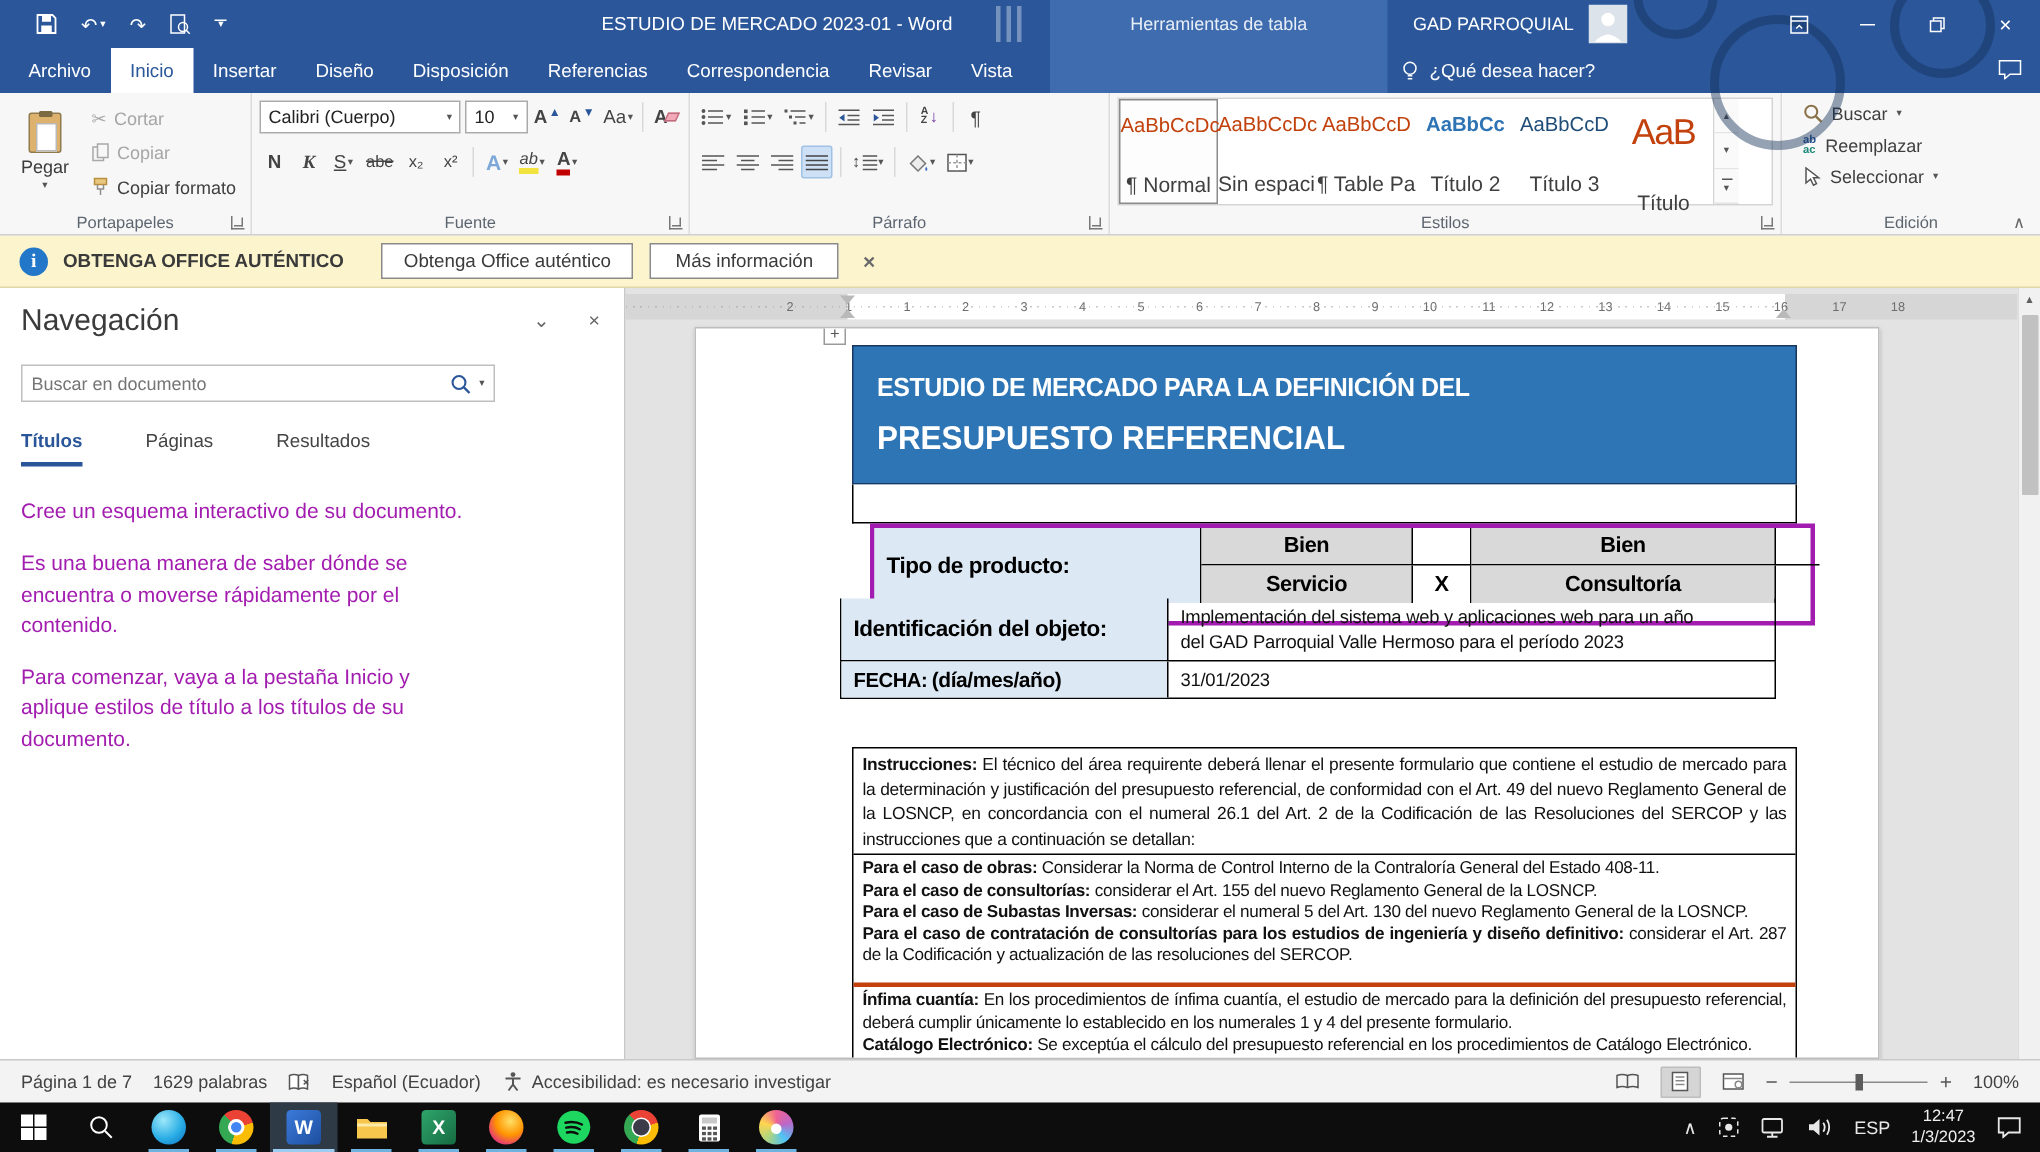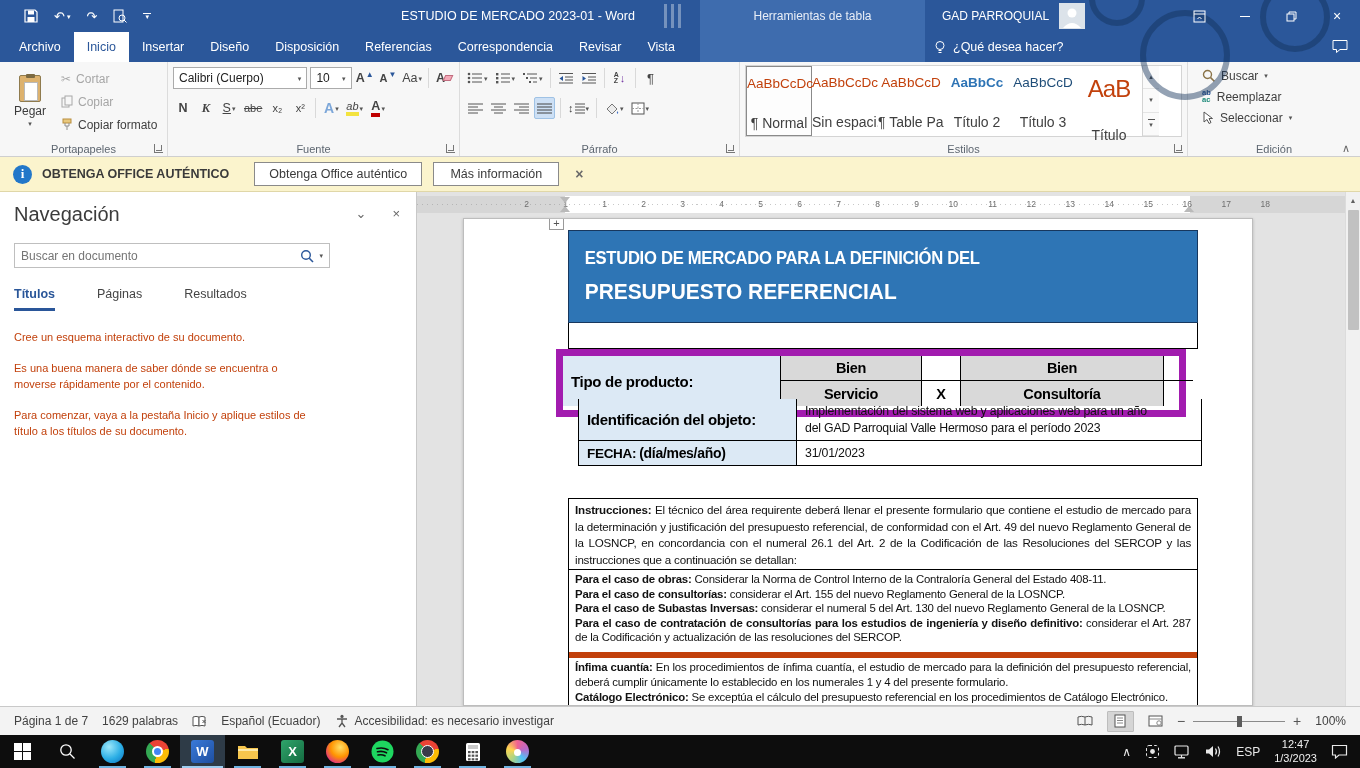--- a/index.html
+++ b/index.html
@@ -72,21 +72,21 @@
   
   .navpane{position:absolute;left:0;top:192px;width:417px;height:514px;background:#fff;border-right:1px solid #c8c8c8;z-index:10}
   .navtitle{position:absolute;left:14px;top:11px;font-size:20px;font-weight:300;color:#3b3b3b}
   .navtools{position:absolute;right:16px;top:14px;display:flex;gap:26px;color:#666;font-size:13px}
   .searchbox{position:absolute;left:14px;top:51px;width:316px;height:25px;border:1px solid #bfbfbf;background:#fff;display:flex;align-items:center;padding:0 6px}
   .searchbox input{border:0;outline:0;flex:1;font-size:12px;color:#333;background:transparent}
   .searchbox input::placeholder{color:#757575}
   .navtabs{position:absolute;left:14px;top:95px;display:flex;gap:42px;font-size:12.5px;color:#444}
   .navtab.sel{color:#2a5699;font-weight:bold;border-bottom:3px solid #2a5699;padding-bottom:7px}
   .navbody{position:absolute;left:14px;top:138px;width:300px;display:flex;flex-direction:column;gap:15px}
-  .navp{font-size:11px;color:#c2410c;line-height:1.45}
+  .navp{font-size:14px;color:#a21caf;line-height:1.45}
 
   
   .docarea{position:absolute;left:345px;top:192px;width:1015px;height:514px;background:#e3e3e3;overflow:hidden}
   .corner{position:absolute;left:3px;top:4px;width:18px;height:17px;background:#f6f6f6;border:1px solid #c2c2c2;display:flex;align-items:center;justify-content:center;font-size:9px;color:#555;font-weight:bold}
   .hruler{position:absolute;left:27px;top:4px;width:973px;height:17px;background:#d6d6d6}
   .hruler .white{position:absolute;left:193px;top:0;width:625px;height:17px;background:#fff}
   .hruler::after{content:"";position:absolute;left:6px;right:160px;top:8px;height:1px;background:repeating-linear-gradient(90deg,#9a9a9a 0 1px,transparent 1px 4.9px);opacity:.55}
   .hnums{position:absolute;top:0;height:17px;display:flex}
   .hnum{width:39px;text-align:right;transform:translateX(3px);font-size:8.5px;color:#6e6e6e;line-height:17px}
   .vruler{position:absolute;left:3px;top:26px;width:18px;height:488px;background:#fff}
@@ -94,33 +94,33 @@
   .vnums{position:absolute;left:0;top:17px;width:18px;display:flex;flex-direction:column}
   .vnum{height:37.5px;display:flex;align-items:center;justify-content:center;font-size:8.5px;color:#6e6e6e}
   .tri-d{width:0;height:0;border-left:5px solid transparent;border-right:5px solid transparent;border-top:6px solid #b9b9b9}
   .tri-u{width:0;height:0;border-left:5px solid transparent;border-right:5px solid transparent;border-bottom:6px solid #b9b9b9}
   .page{position:absolute;left:118px;top:26px;width:790px;height:488px;background:#fff;border:1px solid #bdbdbd;box-shadow:0 1px 3px rgba(0,0,0,.2);overflow:hidden}
   .movehandle{position:absolute;left:85px;top:-4px;width:15px;height:15px;background:#fff;border:1px solid #9a9a9a;display:flex;align-items:center;justify-content:center;font-size:11px;color:#555;z-index:5}
   .titleblock{position:absolute;left:104px;top:11px;width:630px;height:93px;background:#2e75b5;border:1px solid #17375e;color:#fff;text-align:left}
   .tb1{margin-top:17px;font-size:17.5px;font-weight:bold;transform:scaleX(.95);letter-spacing:-0.3px}
   .tb2{margin-top:10px;font-size:22px;font-weight:bold;transform:scaleX(.95)}
   .emptyrow{position:absolute;left:104px;top:104px;width:630px;height:26px;background:#fff;border:1px solid #000;border-top:0}
-  .typegrid{position:absolute;left:92px;top:130px;width:630px;height:68px;display:grid;grid-template-columns:218px 141px 39px 203px 29px;grid-template-rows:25px 25px;border:7px solid #a21caf}
+  .typegrid{position:absolute;left:116px;top:130px;width:630px;height:68px;display:grid;grid-template-columns:218px 141px 39px 203px 29px;grid-template-rows:25px 25px;border:3px solid #a21caf}
   .tg{border-right:1px solid #000;border-bottom:1px solid #000;display:flex;align-items:center;justify-content:center;font-size:14.5px;font-weight:bold;letter-spacing:-0.3px}
   .tg.last{border-right:0}.tg.bot{border-bottom:0}
   .lblcell{background:#dce9f5;justify-content:flex-start;padding-left:8px;font-size:15px}
   .graycell{background:#d9d9d9}
-  .row2c{position:absolute;left:114px;width:624px;display:grid;grid-template-columns:218px 412px;border:1px solid #000;border-top:0}
+  .row2c{position:absolute;left:96px;width:624px;display:grid;grid-template-columns:218px 412px;border:1px solid #000;border-top:0}
   .identrow{top:180px;height:42px}
   .fecharow{top:222px;height:25px}
   .cellL{background:#dce9f5;border-right:1px solid #000;display:flex;align-items:center;padding-left:8px;font-weight:bold;font-size:15px;letter-spacing:-0.3px}
   .cellV{display:flex;flex-direction:column;justify-content:center;padding:2px 8px;font-size:12.3px;letter-spacing:-0.2px;color:#111;line-height:1.35}
   .instrbox{position:absolute;left:104px;top:279px;width:630px;height:240px;border:1px solid #000;background:#fff}
   .isecA{height:71px;border-bottom:1px solid #000;padding:3px 6px;font-size:11.6px;line-height:16.5px;text-align:justify;letter-spacing:-0.2px;color:#111}
-  .isecB{height:88px;border-bottom:6px solid #c2410c;padding:2px 6px;font-size:11.4px;letter-spacing:-0.2px;color:#111}
+  .isecB{height:88px;border-bottom:3px solid #c2410c;padding:2px 6px;font-size:11.4px;letter-spacing:-0.2px;color:#111}
   .isecB p{line-height:14.6px;text-align:justify}
   .isecC{padding:2px 6px;font-size:11.4px;letter-spacing:-0.2px;color:#111}
   .isecC p{line-height:15px;text-align:justify}
   .isecC p:last-child{font-style:italic}
   .vsb{position:absolute;right:0;top:0;width:15px;height:514px;background:#f1f1f1;border-left:1px solid #dcdcdc}
   .vsb .up{height:16px;display:flex;align-items:center;justify-content:center;font-size:7px;color:#606060}
   .vsb .thumb{position:absolute;left:2px;top:18px;width:11px;height:120px;background:#c1c1c1;border-radius:1px}
 
   
   .statusbar{position:absolute;left:0;top:706px;width:1360px;height:29px;background:#f3f3f3;border-top:1px solid #c9c9c9;display:flex;align-items:center;font-size:12px;color:#424242;z-index:26}

